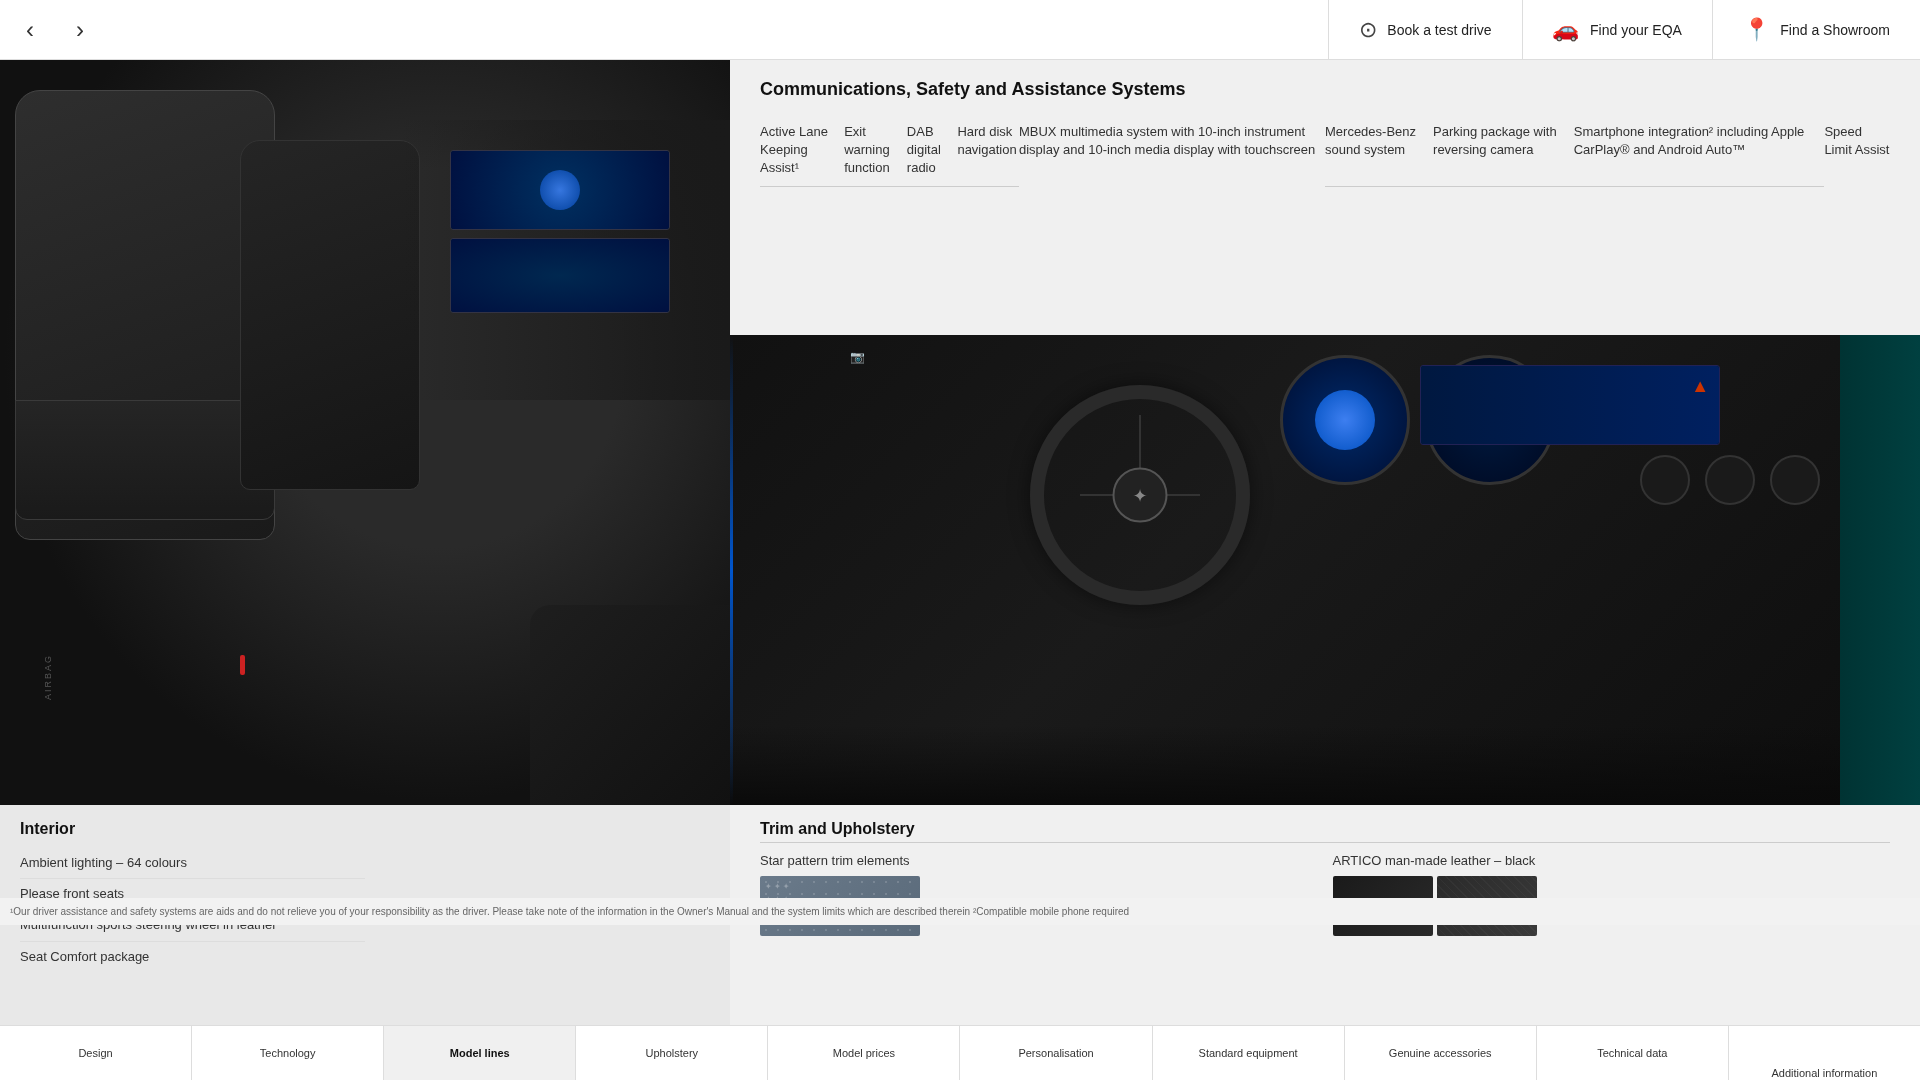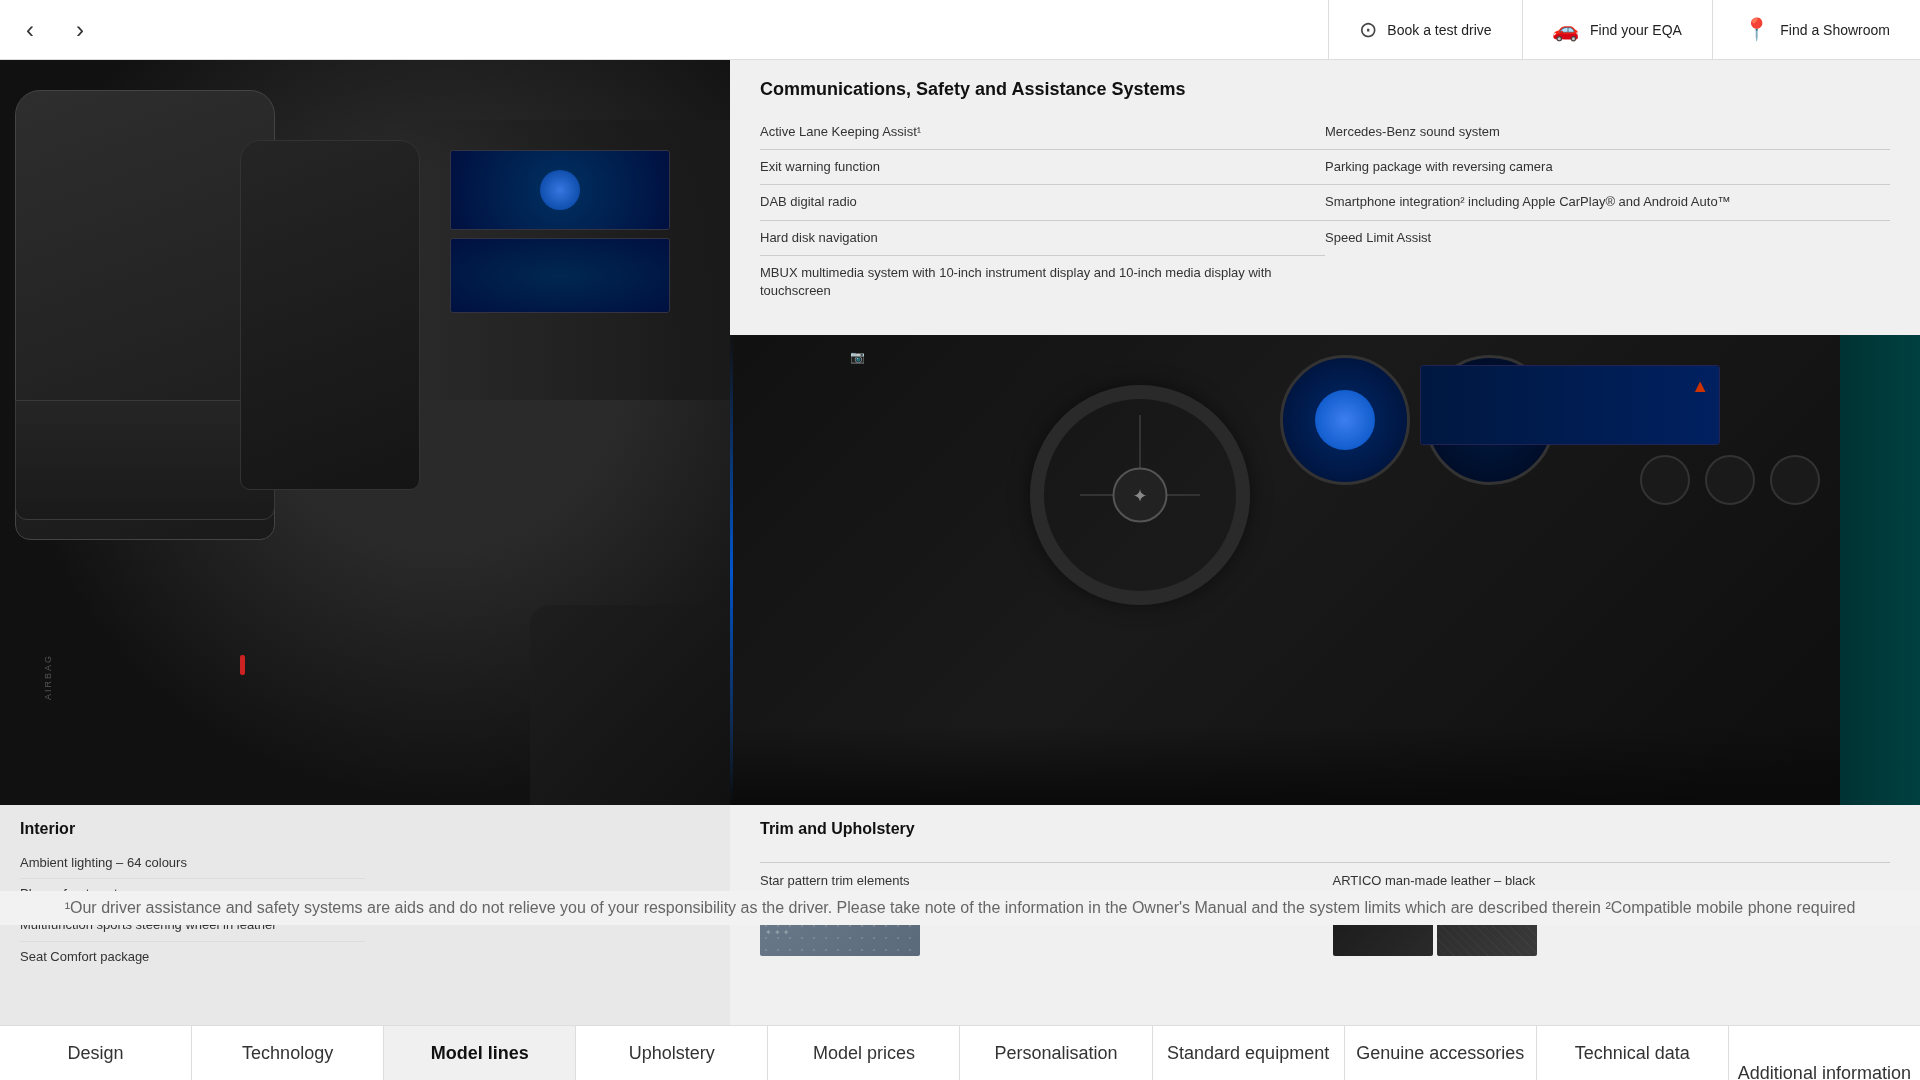--- a/index.html
+++ b/index.html
@@ -82,21 +82,21 @@
     }
 
     .features-grid {
       display: grid;
       grid-template-columns: 1fr 1fr;
       gap: 0;
     }
 
     .feature-left, .feature-right {
       display: flex;
-      flex-direction: column;
+      flex-direction: row;
     }
 
     .feature-item {
       font-size: 13px;
       color: #333;
       padding: 8px 0;
       border-bottom: 1px solid #ccc;
       line-height: 1.4;
     }
     .feature-item:last-child { border-bottom: none; }
@@ -118,21 +118,21 @@
       border-bottom: 1px solid #ddd;
       line-height: 1.4;
     }
     .interior-item:last-child { border-bottom: none; }
     .trim-title {
       font-size: 16px;
       font-weight: bold;
       color: #111;
       margin-bottom: 10px;
       border-bottom: 1px solid #ccc;
-      padding-bottom: 24px;
+      padding-bottom: 4px;
     }
     .trim-grid {
       display: grid;
       grid-template-columns: 1fr 1fr;
       gap: 15px;
     }
     .trim-item-label {
       font-size: 13px;
       color: #333;
       margin-bottom: 8px;
@@ -165,41 +165,40 @@
       width: 160px;
       height: 60px;
     }
 
     
     .footnote {
       position: absolute;
       bottom: 100px;
       left: 0; right: 0;
       background: #f2f2f2;
-      padding: 8px 28px;
-      font-size: 16px;
+      padding: 8px 10px;
+      font-size: 10px;
       color: #666;
-      text-align: center;
     }
 
     
     .bottom-nav {
       position: absolute;
       bottom: 0; left: 0; right: 0;
       height: 55px;
       background: #fff;
       display: flex;
       border-top: 1px solid #ddd;
     }
     .bottom-nav-item {
       flex: 1;
       display: flex;
       align-items: center;
       justify-content: center;
-      font-size: 18px;
+      font-size: 11px;
       color: #333;
       cursor: pointer;
       border-right: 1px solid #ddd;
       text-align: center;
     }
     .bottom-nav-item:last-child { border-right: none; margin-top: 40px; }
     .bottom-nav-item.active {
       background: #f0f0f0;
       font-weight: bold;
       color: #111;

